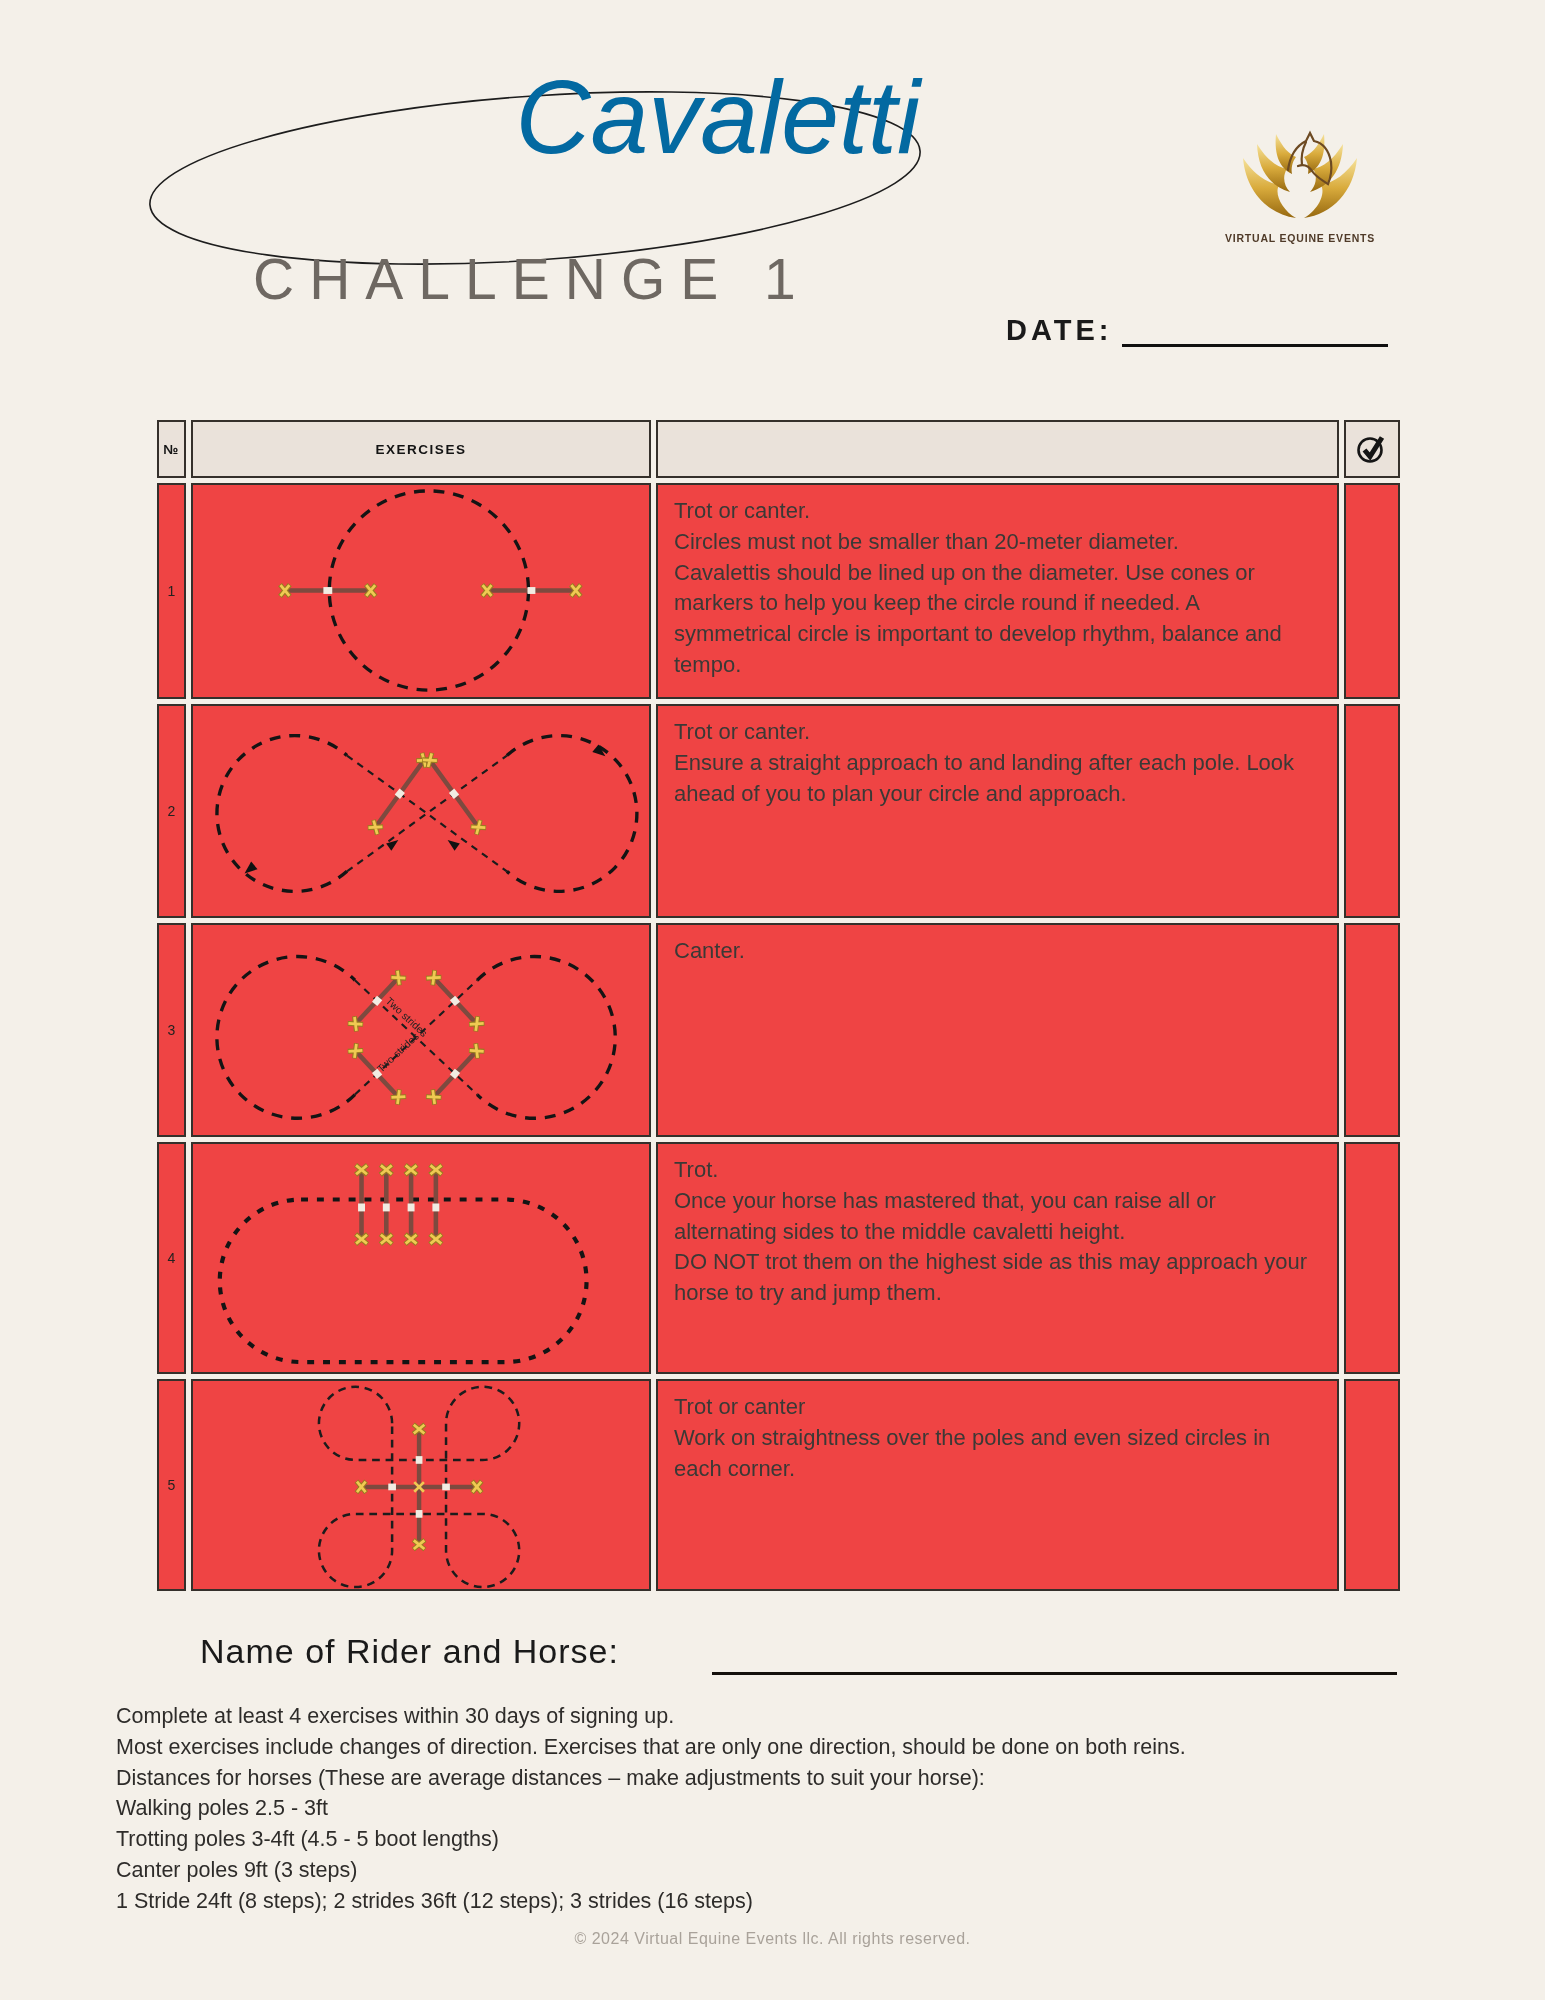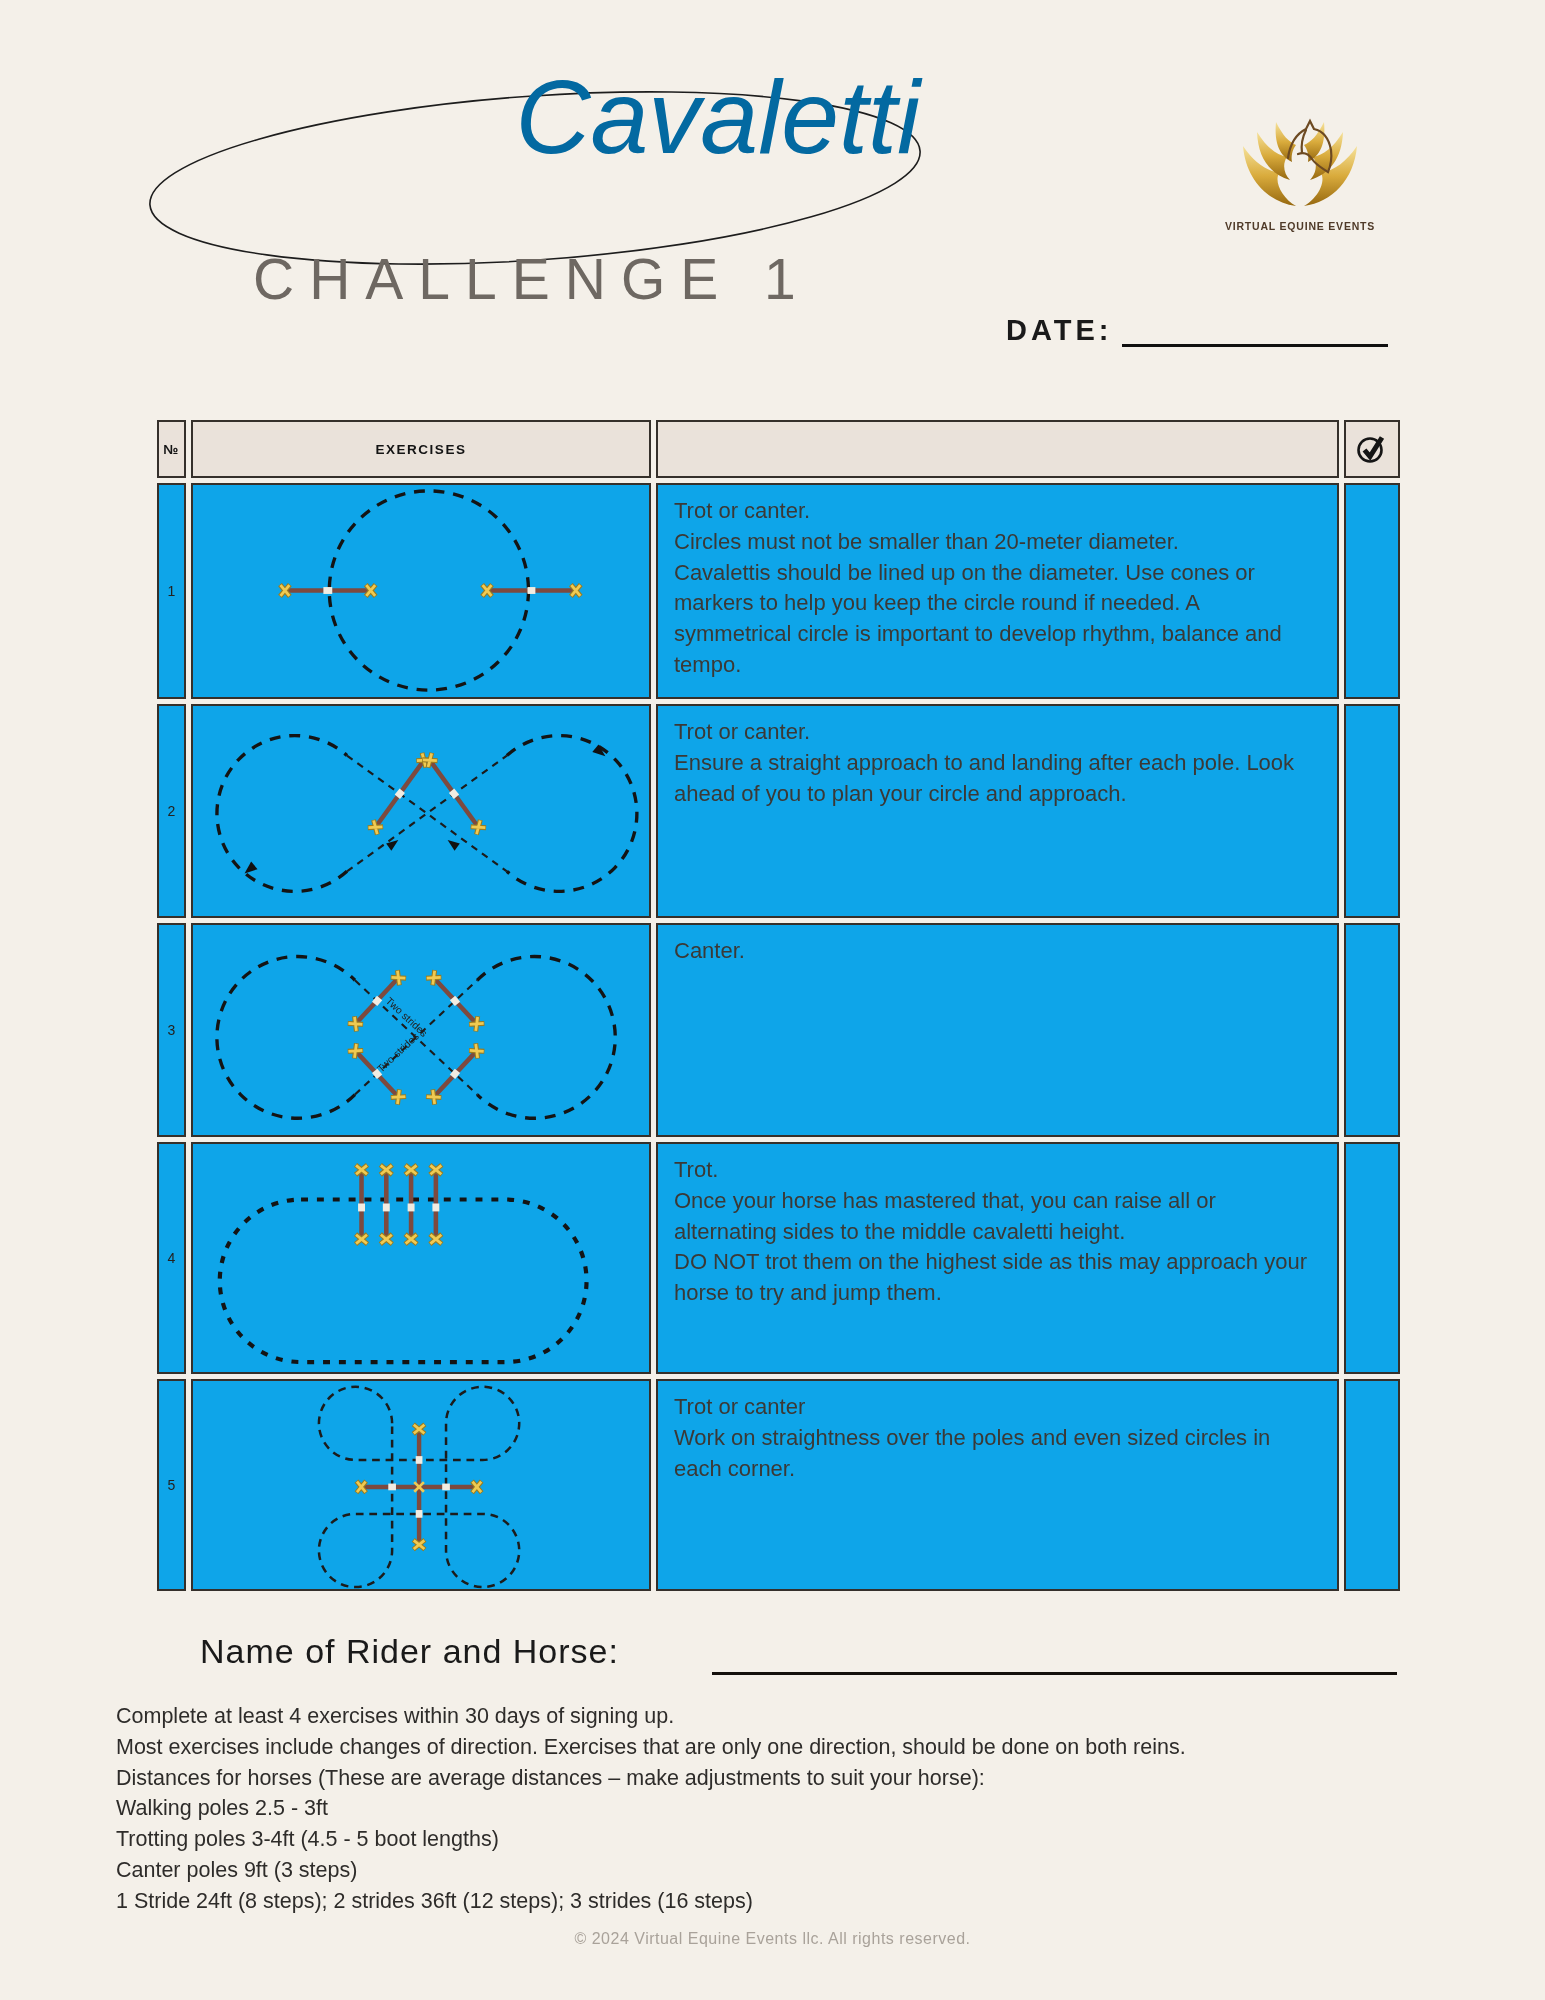--- a/index.html
+++ b/index.html
@@ -5,32 +5,32 @@
   html,body{margin:0;padding:0;background:#f4f0e9;}
   .page{position:relative;width:1545px;height:2000px;background:#f4f0e9;
         font-family:"Liberation Sans",sans-serif;color:#1a1a1a;overflow:hidden;}
 
   
   .title-ellipse{position:absolute;left:140px;top:80px;}
   .script-title{position:absolute;left:160px;top:58px;width:760px;text-align:right;
         font-family:Liberation Sans, sans-serif;font-style:italic;font-size:104px;color:#0369a1;}
   .subtitle{position:absolute;left:253px;top:246px;font-size:57px;letter-spacing:15px;
         color:#6e6862;font-weight:400;white-space:nowrap;}
-  .logo{position:absolute;left:1222px;top:118px;width:156px;text-align:center;}
+  .logo{position:absolute;left:1222px;top:130px;width:156px;text-align:center;}
   .logo-brand{font-size:10.5px;letter-spacing:.8px;color:#4f3a28;margin-top:2px;
         font-weight:700;white-space:nowrap;}
   .date-row{position:absolute;left:963px;top:314px;display:flex;align-items:flex-end;margin-left:43px;}
   .date-label{font-size:29px;font-weight:700;letter-spacing:4px;}
   .date-line{width:266px;border-bottom:3px solid #101010;margin-left:10px;height:30px;}
 
   
   .ex-table{position:absolute;left:157px;top:420px;display:grid;
         grid-template-columns:29px 460px 683px 56px;
         grid-template-rows:58px 216px 214px 214px 232px 212px;gap:5px;}
-  .cell{background:#0ea5e9;border:2px solid #35302b;box-sizing:border-box;}
+  .cell{background:#ef4444;border:2px solid #35302b;box-sizing:border-box;}
   .cell.head{background:#eae2da;display:flex;align-items:center;justify-content:center;
         font-weight:700;font-size:13.5px;letter-spacing:1.5px;color:#141414;}
   .num-cell{display:flex;align-items:center;justify-content:center;font-size:14px;color:#242220;}
   .diagram-cell{display:flex;align-items:center;justify-content:center;overflow:hidden;padding:0;}
   .diagram-cell svg{display:block;width:100%;height:100%;}
   .desc-cell{padding:11px 16px;font-size:22px;line-height:1.4;color:#3b3936;}
   .check-cell{}
 
   
   .name-label{position:absolute;left:200px;top:1632px;font-size:34px;font-weight:400;letter-spacing:1px;}

